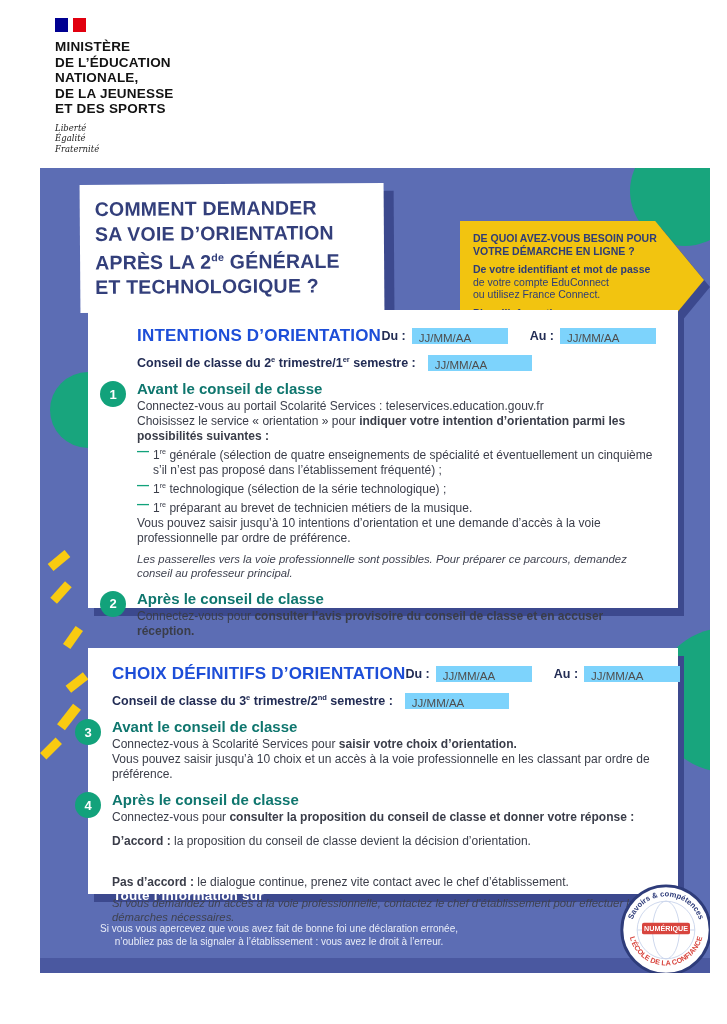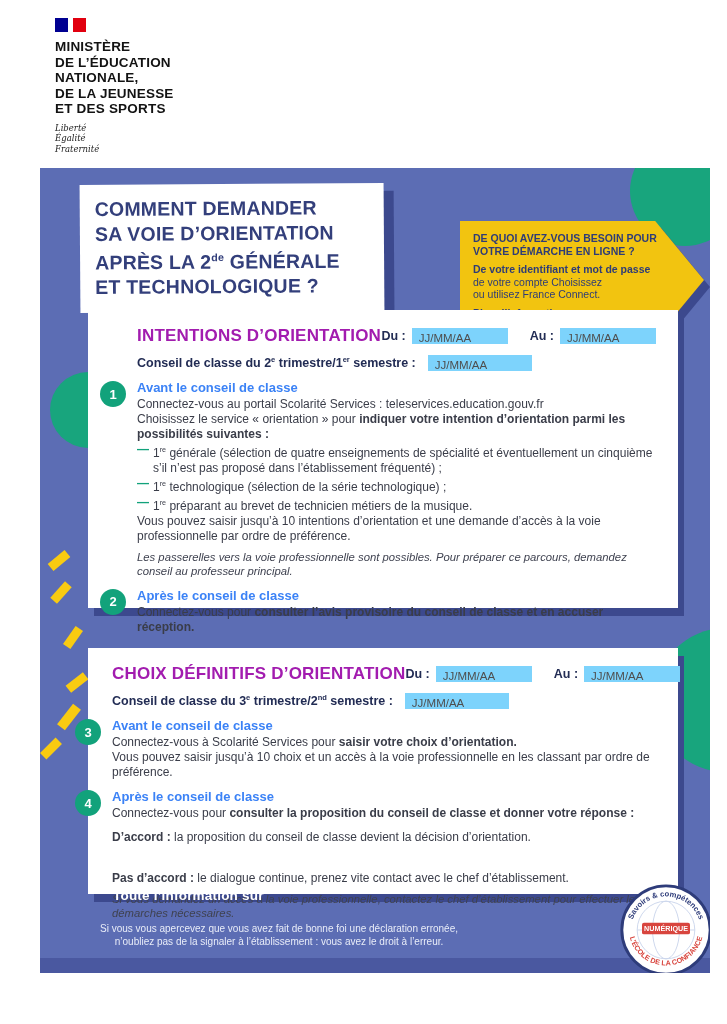--- a/index.html
+++ b/index.html
@@ -70,42 +70,42 @@
 
   
   .card {
     position:absolute; left:48px; width:590px; background:#ffffff;
     box-shadow:6px 8px 0 0 #3c498e; padding:16px 22px 12px 49px; z-index:2;
   }
   .card1 { top:142px; height:298px; }
   .card2 { top:480px; height:246px;padding-left:24px; }
 
   .card-head { display:flex; align-items:center; }
-  .card-head h2 { font-size:17px; font-weight:bold; color:#a21caf; letter-spacing:.2px; white-space:nowrap; }
+  .card-head h2 { font-size:17px; font-weight:bold; color:#1d4ed8; letter-spacing:.2px; white-space:nowrap; }
   .dlabel { font-weight:bold; font-size:12.5px; color:#222c54; white-space:nowrap; }
   .card-head .dlabel.first { margin-left:auto; }
   .field {
     background:#7dd3fc; color:#4e4e4e; font-size:11.5px; height:16px;
     line-height:20px; padding:0 7px; width:96px; margin-left:6px; flex:0 0 auto;
   }
   .card-head .gap { width:22px; flex:0 0 22px; }
 
   .conseil-row { display:flex; align-items:center; margin-top:9px; }
   .conseil-row .clabel { font-weight:bold; font-size:12.5px; color:#222c54; }
   .conseil-row sup { font-size:.6em; vertical-align:super; font-weight:bold; }
   .conseil-row .field { margin-left:12px; width:104px; }
 
   .step { display:flex; gap:11px; margin-left:-37px; margin-top:9px; }
   .step-num {
     flex:0 0 26px; width:26px; height:26px; border-radius:50%;
     background:#12a27b; color:#fff; font-weight:bold; font-size:13px;
     display:flex; align-items:center; justify-content:center; margin-top:1px;
   }
   .step-body { flex:1; }
-  .step-body h3 { font-size:13px; font-weight:bold; color:#3b82f6; margin-bottom:2px; }
+  .step-body h3 { font-size:15px; font-weight:bold; color:#0f766e; margin-bottom:2px; }
   .step-body p { font-size:12px; line-height:15px; color:#3a3d49; }
   .step-body .b { font-weight:bold; }
   .step-body sup { font-size:.6em; vertical-align:super; }
   .li { display:flex; font-size:12px; line-height:15px; color:#3a3d49; }
   .li .dash { color:#12a27b; font-weight:bold; margin-right:4px; flex:0 0 auto; }
   .note { margin-top:7px; font-size:11.3px; line-height:13.8px; font-style:italic; color:#3f4250; }
 
   .choice-cols { display:flex; gap:26px; margin-top:9px;flex-direction:column; }
   .choice-cols .col { flex:1; font-size:12px; line-height:15px; color:#3a3d49; }
   .choice-cols .b { font-weight:bold; }
@@ -163,21 +163,21 @@
       <div class="tline"><span>APRÈS LA 2</span><sup>de</sup><span> GÉNÉRALE</span></div>
       <div class="tline">ET TECHNOLOGIQUE ?</div>
     </div>
 
     <div class="callout">
       <div class="co-shadow"></div>
       <div class="co-face">
         <div class="co-title">DE QUOI AVEZ-VOUS BESOIN POUR VOTRE DÉMARCHE EN LIGNE ?</div>
         <div class="co-body">
           <span class="b">De votre identifiant et mot de passe</span><br>
-          <span>de votre compte Choisissez</span><br>
+          <span>de votre compte EduConnect</span><br>
           <span>ou utilisez France Connect.</span>
         </div>
         <div class="co-foot">Plus d’informations au verso.</div>
       </div>
     </div>
 
     <div class="card card1">
       <div class="card-head">
         <h2>INTENTIONS D’ORIENTATION</h2>
         <span class="dlabel first">Du :</span>

